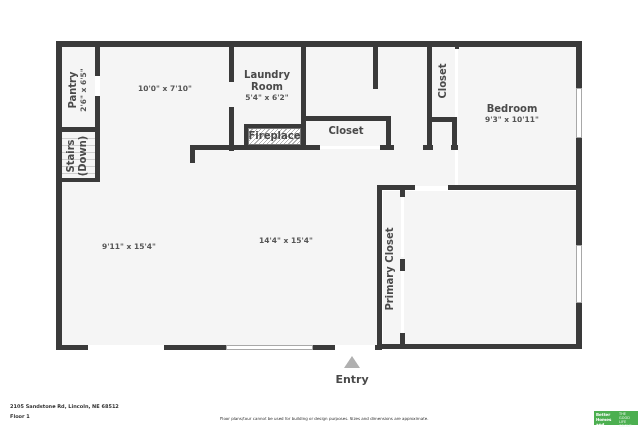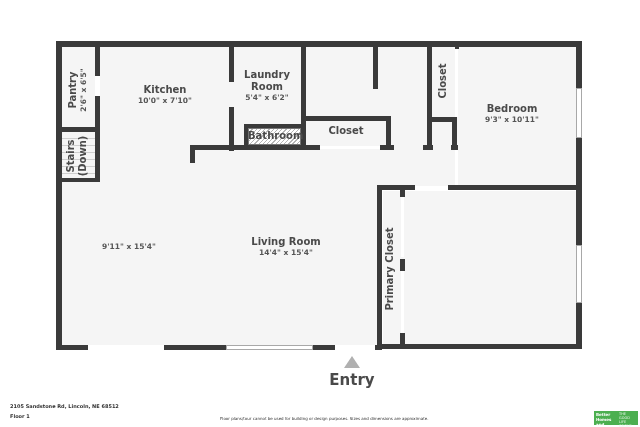--- a/index.html
+++ b/index.html
@@ -93,21 +93,20 @@
   <div class="wall" style="left:400px;top:259px;width:5px;height:12px;"></div>
   <div class="opening" style="left:401px;top:271px;width:3px;height:62px;"></div>
   <div class="wall" style="left:400px;top:333px;width:5px;height:15px;"></div>
 
   <div class="vert" style="left:44px;top:78px;width:70px;height:24px;">
     <div class="name">Pantry</div>
     <div class="dim">2'6" x 6'5"</div>
   </div>
 
   <div class="label" style="left:110px;top:84px;width:110px;">
-    <div class="name">Kitchen</div>
     <div class="dim">10'0" x 7'10"</div>
   </div>
 
   <div class="label" style="left:234px;top:69px;width:66px;">
     <div class="name">Laundry</div>
     <div class="name">Room</div>
     <div class="dim">5'4" x 6'2"</div>
   </div>
 
 
@@ -123,39 +122,38 @@
     <div class="name">Bedroom</div>
     <div class="dim">9'3" x 10'11"</div>
   </div>
 
   <div class="vert" style="left:54px;top:143px;width:48px;height:26px;">
     <div class="name">Stairs</div>
     <div class="name">(Down)</div>
   </div>
 
   <div class="label" style="left:248px;top:130px;width:53px;">
-    <div class="name">Bathroom</div>
+    <div class="name">Fireplace</div>
   </div>
 
   <div class="label" style="left:74px;top:242px;width:110px;">
     <div class="dim">9'11" x 15'4"</div>
   </div>
 
   <div class="label" style="left:231px;top:236px;width:110px;">
-    <div class="name">Living Room</div>
     <div class="dim">14'4" x 15'4"</div>
   </div>
 
   <div class="vert" style="left:343px;top:262px;width:96px;height:14px;">
     <div class="name">Primary Closet</div>
   </div>
 
 
   <div class="entry-arrow" style="left:344px;top:356px;"></div>
-  <div class="label name" style="left:322px;top:374px;width:60px;font-size:15px;">Entry</div>
+  <div class="label name" style="left:322px;top:374px;width:60px;font-size:11px;">Entry</div>
 </div>
 
 <div class="footer-small" style="left:10px;top:403px;">2105 Sandstone Rd, Lincoln, NE 68512</div>
 <div class="footer-small" style="left:10px;top:413px;">Floor 1</div>
 <div class="footer-small" style="left:220px;top:416px;font-size:4px;font-weight:normal;">Floor plans/tour cannot be used for building or design purposes. Sizes and dimensions are approximate.</div>
 <div class="logo">
   <div class="a" style="width:22px;white-space:normal;">Better Homes and Gardens</div>
   <div class="b" style="width:18px;white-space:normal;">THE GOOD LIFE GROUP</div>
 </div>
 

